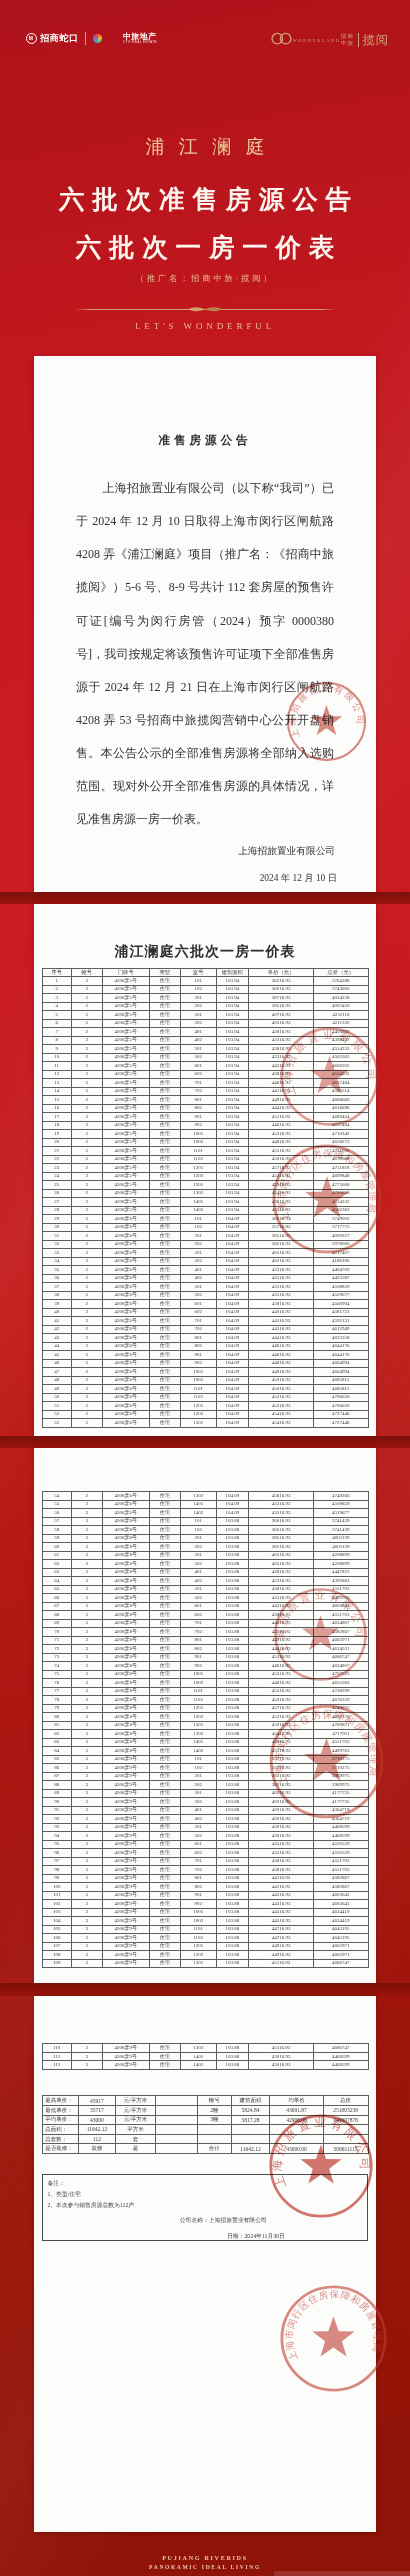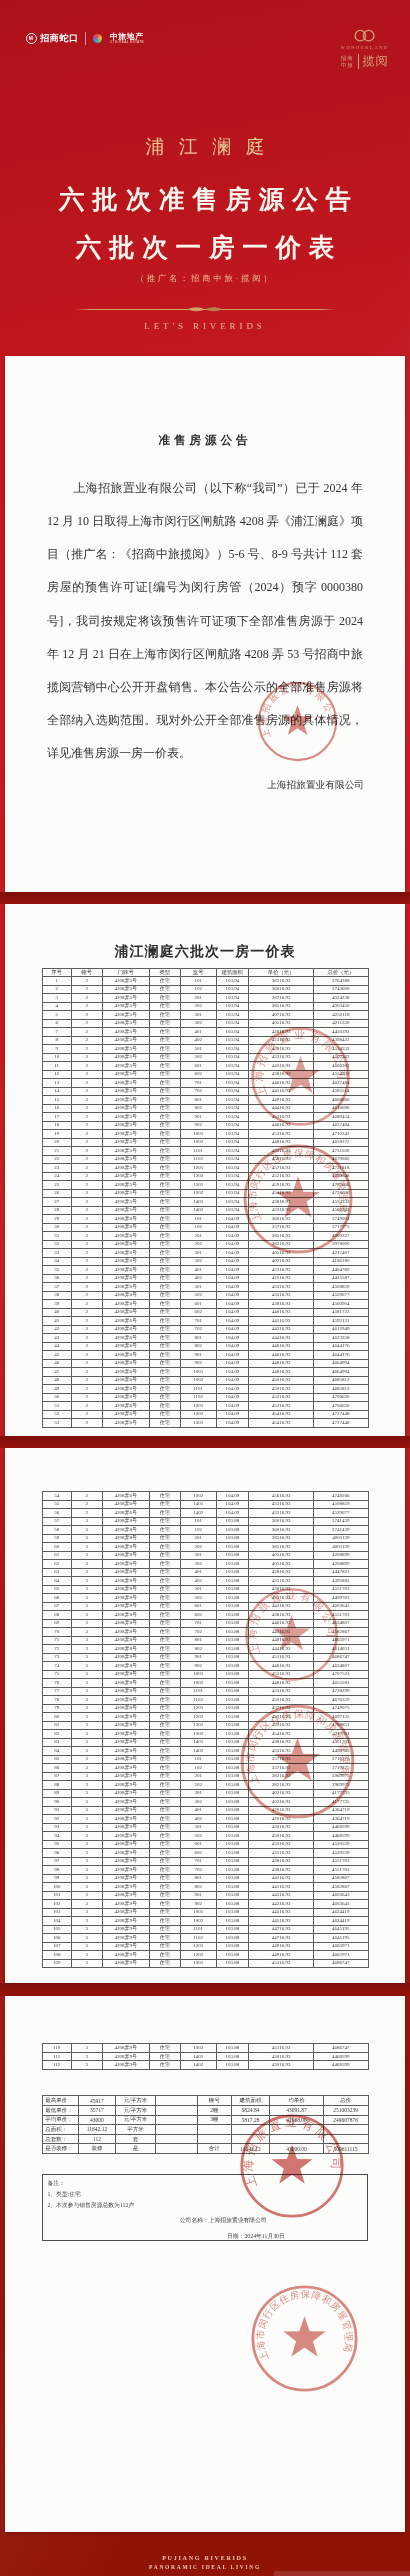--- a/index.html
+++ b/index.html
@@ -12,48 +12,48 @@
                linear-gradient(296deg,transparent 18%,rgba(255,225,210,.05) 27%,transparent 37%);}
   .page>*{position:relative;z-index:1;}
 
   
   .brand-bar{display:flex;justify-content:space-between;align-items:flex-start;padding:32px 21px 0 25.5px;height:34px;}
   .brand-left{display:flex;align-items:center;gap:6.7px;color:#fff;}
   .cmsk{display:flex;align-items:center;gap:3.3px;font-weight:bold;font-size:9px;letter-spacing:0.6px;}
   .cmsk-mark{width:9.4px;height:9.4px;border:1.1px solid #fff;border-radius:50%;display:flex;align-items:center;justify-content:center;
     font-size:5px;font-weight:bold;}
   .vline{width:0.6px;height:12.2px;background:rgba(255,255,255,.55);}
-  .ctg{display:flex;align-items:center;gap:8px;}
+  .ctg{display:flex;align-items:center;gap:21px;}
   .ctg-mark{width:9.4px;height:9.4px;border-radius:50%;
     background:conic-gradient(#e84c3d,#f5b63f,#69c14a,#3d9ae8,#9b59b6,#e84c3d);}
   .ctg-text{display:flex;flex-direction:column;line-height:1.05;}
   .ctg-text b{font-size:7.8px;letter-spacing:0.6px;}
   .ctg-text i{font-style:normal;font-size:3.3px;letter-spacing:0.3px;opacity:.85;}
-  .brand-right{display:flex;flex-direction:column;align-items:center;color:#cfa475;margin-top:-3.3px;}
+  .brand-right{display:flex;align-items:center;color:#cfa475;margin-top:-3.3px;}
   .wonderland{font-size:4.4px;letter-spacing:1.7px;margin-top:3.3px;font-family:"Liberation Serif",serif;}
   .brand-right-cn{display:flex;align-items:center;gap:3.9px;margin-top:2.8px;}
   .stack{display:flex;flex-direction:column;font-size:5.5px;line-height:1.25;letter-spacing:1.1px;}
   .vline2{width:0.6px;height:14.4px;background:#cfa475;}
   .lanyue{font-size:12.2px;letter-spacing:1.1px;font-family:"Liberation Serif",serif;}
 
   
   .hero{text-align:center;color:#fdf4e9;font-family:"Liberation Serif","DejaVu Serif",serif;}
   .hero-project{margin-top:68px;font-size:19px;letter-spacing:14.4px;text-indent:14.4px;color:#ecc997;color:#eac897;}
   .hero-title{font-size:25.5px;font-weight:bold;letter-spacing:7.8px;text-indent:7.8px;line-height:1.25;color:#fdf6ee;}
   .hero-title.t1{margin-top:24.4px;}
   .hero-title.t2{margin-top:15.5px;}
   .hero-sub{margin-top:9px;font-size:8.3px;letter-spacing:2.8px;color:#e7c husband;color:#e7c08d;}
   .hero-divider{position:relative;margin:22px auto 0;width:261px;height:6.7px;}
   .hero-divider .line{position:absolute;top:3.3px;left:0;right:0;height:0.6px;
     background:linear-gradient(90deg,transparent,#d2a368 6%,#d2a368 94%,transparent);}
   .hero-divider svg{position:absolute;left:50%;top:0;transform:translateX(-50%);}
   .hero-slogan{margin-top:9px;font-size:9px;letter-spacing:3.9px;color:#e4bd8e;}
 
   
-  .panel{width:400px;margin:0 auto;background:#fcfcfa;position:relative;box-shadow:0 1.1px 4.4px rgba(60,0,0,.35);
+  .panel{width:342px;margin:0 auto;background:#fcfcfa;position:relative;box-shadow:0 1.1px 4.4px rgba(60,0,0,.35);
     color:#3a3a3a;font-family:"Liberation Serif","DejaVu Serif",serif;padding-top:12px;box-sizing:border-box;}
   .panel-notice{margin-top:24.4px;height:536px;}
   .panel-t2{height:532px;}
   .panel-t3{height:535px;}
   .panel-t4{height:536px;}
   .band{height:12.2px;background:linear-gradient(180deg,#7c0f0a,#99140c);}
   .band.b3{height:13.3px;}
 
   .notice-title{margin-top:65px;text-align:center;font-size:11.6px;font-weight:bold;letter-spacing:3.9px;color:#2e2e2e;}
   .notice-body{margin:24.4px 42px 0 42px;font-size:12px;line-height:2.76;text-align:justify;text-indent:2.2em;color:#333;}
@@ -147,27 +147,28 @@
     <div class="hero-title t1">六批次准售房源公告</div>
     <div class="hero-title t2">六批次一房一价表</div>
     <div class="hero-sub">（推广名：招商中旅·揽阅）</div>
     <div class="hero-divider">
       <div class="line"></div>
       <svg width="35" height="6.7" viewBox="0 0 64 12">
         <path d="M0,6 Q16,-2 32,6 Q16,13 0,6 Z" fill="#d2a368"></path>
         <path d="M32,6 Q48,-2 64,6 Q48,13 32,6 Z" fill="#b9854d"></path>
       </svg>
     </div>
-    <div class="hero-slogan">LET'S RIVERIDS</div>
+    <div class="hero-slogan">LET'S WONDERFUL</div>
   </div>
 
   <div class="panel panel-notice">
     <div class="notice-title">准售房源公告</div>
     <div class="notice-body">上海招旅置业有限公司（以下称“我司”）已于 2024 年 12 月 10 日取得上海市闵行区闸航路 4208 弄《浦江澜庭》项目（推广名：《招商中旅揽阅》）5-6 号、8-9 号共计 112 套房屋的预售许可证[编号为闵行房管（2024）预字 0000380 号]，我司按规定将该预售许可证项下全部准售房源于 2024 年 12 月 21 日在上海市闵行区闸航路 4208 弄 53 号招商中旅揽阅营销中心公开开盘销售。本公告公示的全部准售房源将全部纳入选购范围。现对外公开全部准售房源的具体情况，详见准售房源一房一价表。</div>
     <div class="notice-signer">上海招旅置业有限公司</div>
+    <div class="notice-date">2024 年 12 月 10 日</div>
     <div class="stamp" style="left:251px;top:324px;width:83px;height:83px;color:rgba(193,62,50,.6);">
         <svg viewBox="0 0 200 200">
           <defs>
             <path id="arc0" d="M 36 137 A 74 74 0 1 1 164 137" fill="none"></path>
           </defs>
           <circle cx="100" cy="100" r="93" fill="none" stroke="currentColor" stroke-width="5"></circle>
           <polygon fill="currentColor" points="100,60 90.6,87.1 61.9,87.6 84.8,104.9 76.5,132.4 100,116 123.5,132.4 115.2,104.9 138,87.6 109.4,87.1"></polygon>
           <text font-size="21.5" letter-spacing="7" fill="currentColor"><textPath href="#arc0">上海招旅置业有限公司</textPath></text>
         </svg>
       </div>

